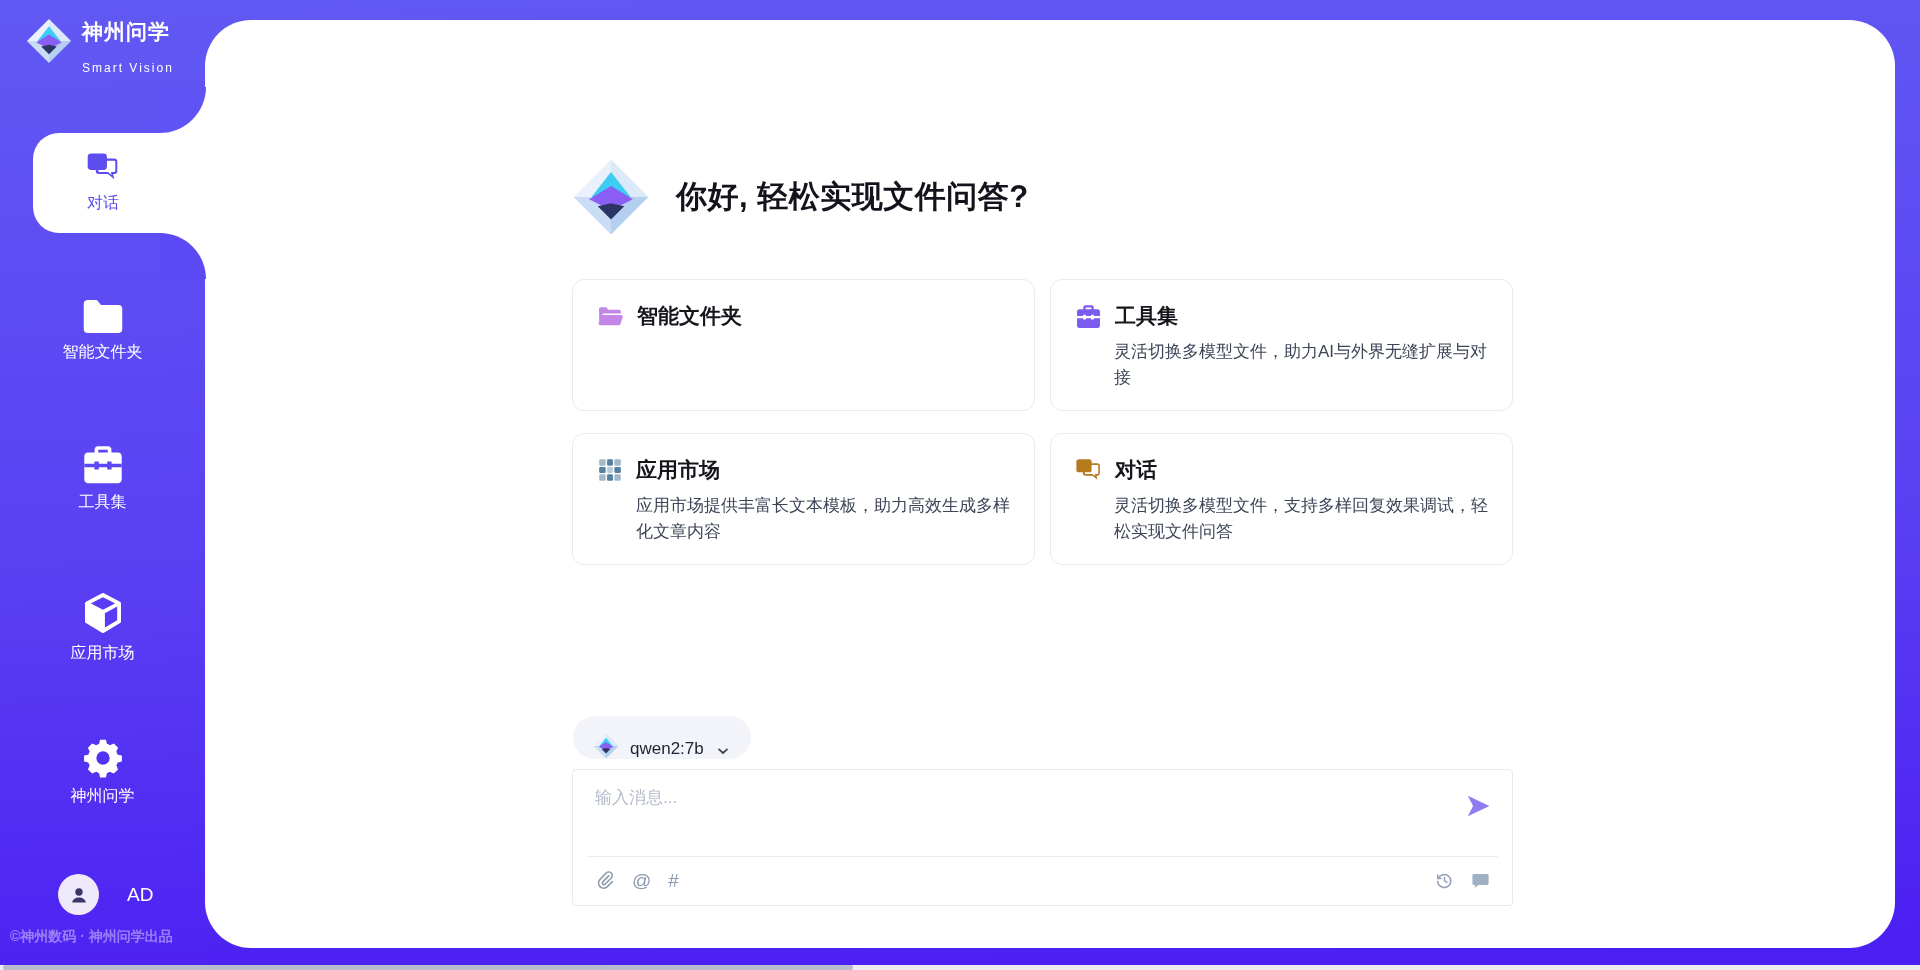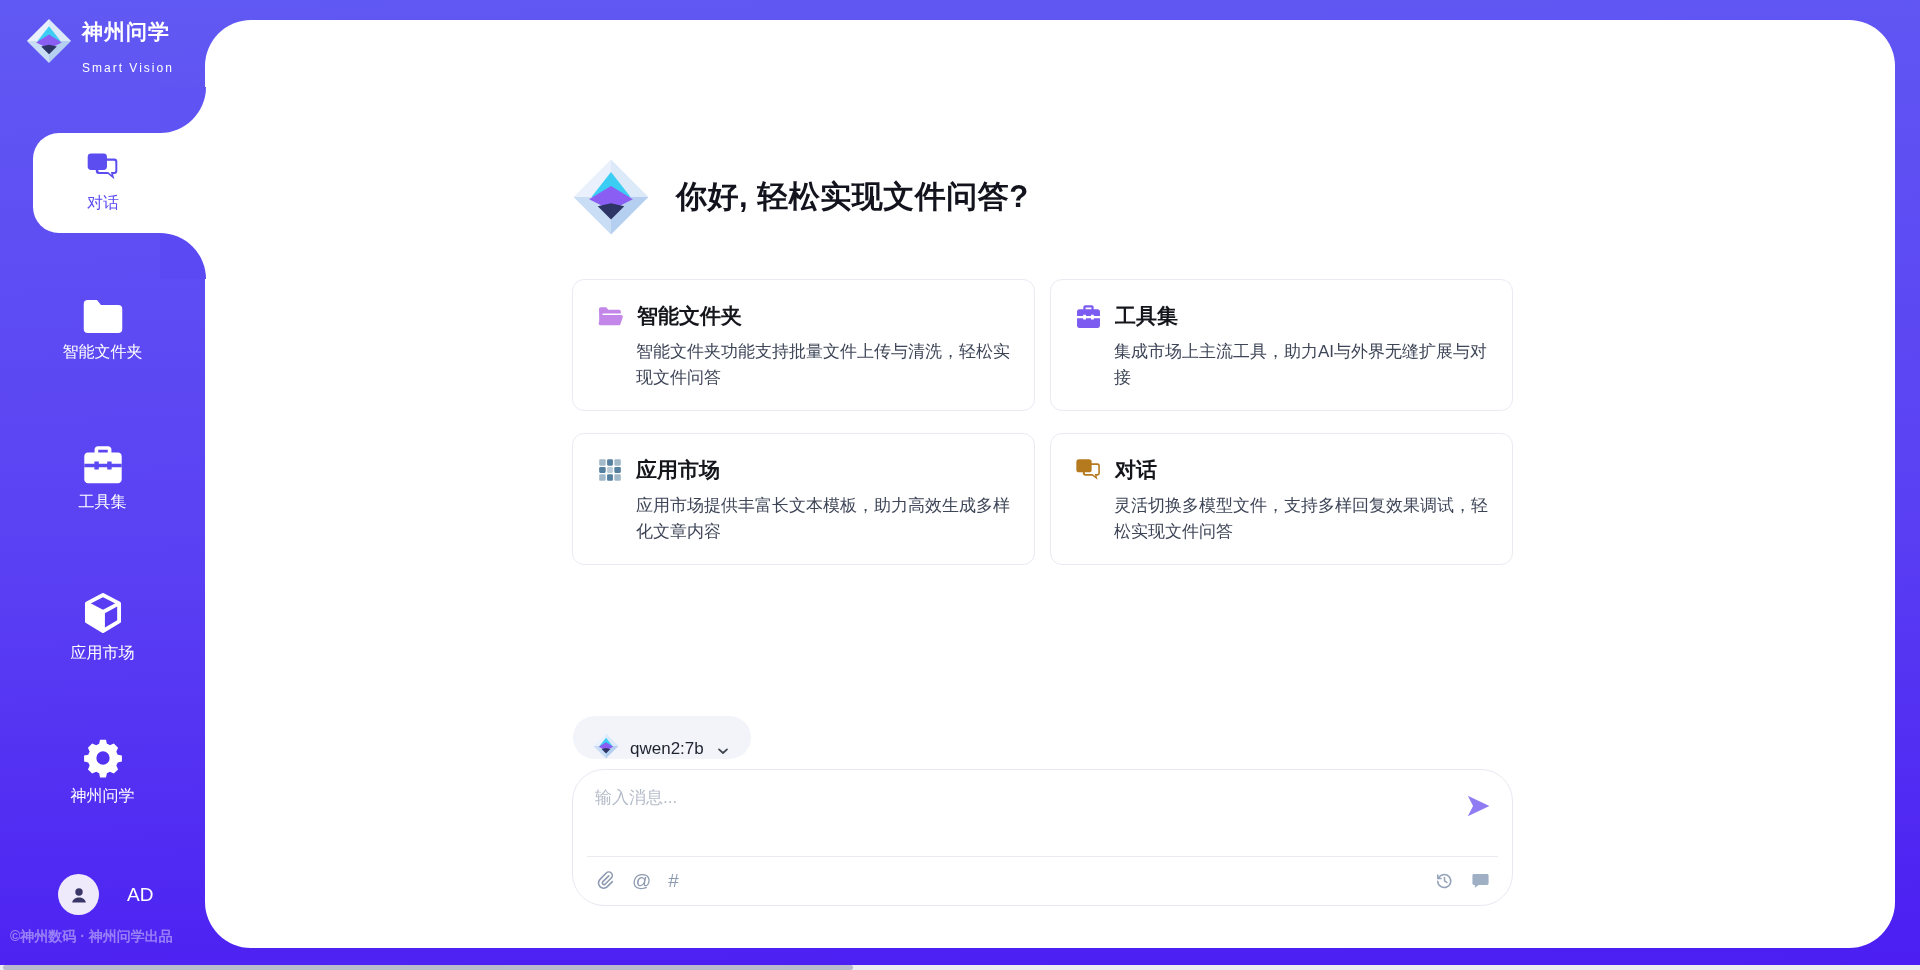--- a/index.html
+++ b/index.html
@@ -40,21 +40,21 @@
         box-sizing:border-box;cursor:pointer;}
   .card-head{display:flex;align-items:center;gap:13px;}
   .card-title{font-size:21px;font-weight:700;color:#15161c;}
   .card-desc{margin:9px 0 0 39px;font-size:17px;line-height:1.5;color:#3d4557;}
   
   .model-pill{position:absolute;left:573px;top:716px;height:43px;display:inline-flex;align-items:flex-end;
               gap:11px;padding:0 20px;border-radius:22px;background:#f3f4fa;z-index:2;cursor:pointer;}
   .model-name{font-size:17px;color:#1f2330;}
   
   .composer{position:absolute;left:572px;top:769px;width:941px;height:137px;background:#fff;
-            border:1.5px solid #e7e9f2;border-radius:32px;box-sizing:border-box;z-index:2;}
+            border:1.5px solid #e7e9f2;border-radius:4px;box-sizing:border-box;z-index:2;}
   .composer .ph{position:absolute;left:22px;top:16px;font-size:17px;color:#b4bbc8;cursor:text;}
   .composer .divider{position:absolute;left:14px;right:14px;top:86px;height:1px;background:#eaecf2;}
   .left-icons{position:absolute;left:22px;top:99px;display:flex;align-items:center;gap:17px;color:#8d9ab0;}
   .glyph-icon{font-size:19px;color:#8d9ab0;cursor:pointer;line-height:1;}
   .right-icons{position:absolute;right:22px;top:101px;display:flex;align-items:center;gap:17px;}
   .send-btn{position:absolute;right:20px;top:24px;cursor:pointer;}
   
   .hscroll{position:absolute;left:0;right:0;bottom:0;height:5px;background:#ededf1;z-index:4;}
   .hscroll .thumb{position:absolute;left:3px;top:0;width:850px;height:5px;background:#b9bacd;border-radius:3px;}
   .ico{display:inline-block;vertical-align:middle;}
@@ -177,36 +177,35 @@
         <span>
           <svg class="ico" width="27" height="23" viewBox="0 0 24 20">
             <g fill="#c287e8">
               <path d="M1.8 3.4c0-.9.7-1.6 1.6-1.6h4.8l1.9 2.3h9.5c.9 0 1.6.7 1.6 1.6v1.6H5.2L2 15z"></path>
               <path d="M4.9 8.6h16.6c1 0 1.7 1 1.4 1.9l-2 6.1c-.2.7-.8 1.1-1.5 1.1H2.9c-1 0-1.7-1-1.4-1.9l2-6.1c.2-.7.8-1.1 1.4-1.1z"></path>
             </g>
           </svg>
         </span>
         <span class="card-title">智能文件夹</span>
       </div>
-      <div class="card-desc">智能文件夹功能支持批量文件上传与清洗，轻松实现文件问答</div>
     </div>
 
     <div class="card">
       <div class="card-head">
         <span>
           <svg class="ico" width="27" height="25" viewBox="0 0 24 22">
             <g fill="#7c5cf0">
               <path fill-rule="evenodd" d="M9.2 1h5.6c1 0 1.8.8 1.8 1.8v1.7h3.6c1.1 0 2 .9 2 2v12.7c0 1.1-.9 2-2 2H3.8c-1.1 0-2-.9-2-2V6.5c0-1.1.9-2 2-2h3.6V2.8C7.4 1.8 8.2 1 9.2 1zm.2 2v1.5h5.2V3z"></path>
               <path fill="#ffffff" d="M1.8 10.6h5.5v-1.2h2.4v1.2h4.6v-1.2h2.4v1.2h5.5v1.9h-5.5v1.2h-2.4v-1.2H9.7v1.2H7.3v-1.2H1.8z"></path>
             </g>
           </svg>
         </span>
         <span class="card-title">工具集</span>
       </div>
-      <div class="card-desc">集成市场上主流工具，助力AI与外界无缝扩展与对接</div>
+      <div class="card-desc">灵活切换多模型文件，助力AI与外界无缝扩展与对接</div>
     </div>
 
     <div class="card">
       <div class="card-head">
         <span>
           <svg class="ico" width="26" height="26" viewBox="0 0 24 24">
             <g fill="#55809f">
               <rect x="2" y="2" width="6" height="6" rx="1" opacity=".55"></rect>
               <rect x="9.3" y="2" width="5.4" height="6" rx="1"></rect>
               <rect x="16" y="2" width="6" height="6" rx="1" opacity=".55"></rect>

